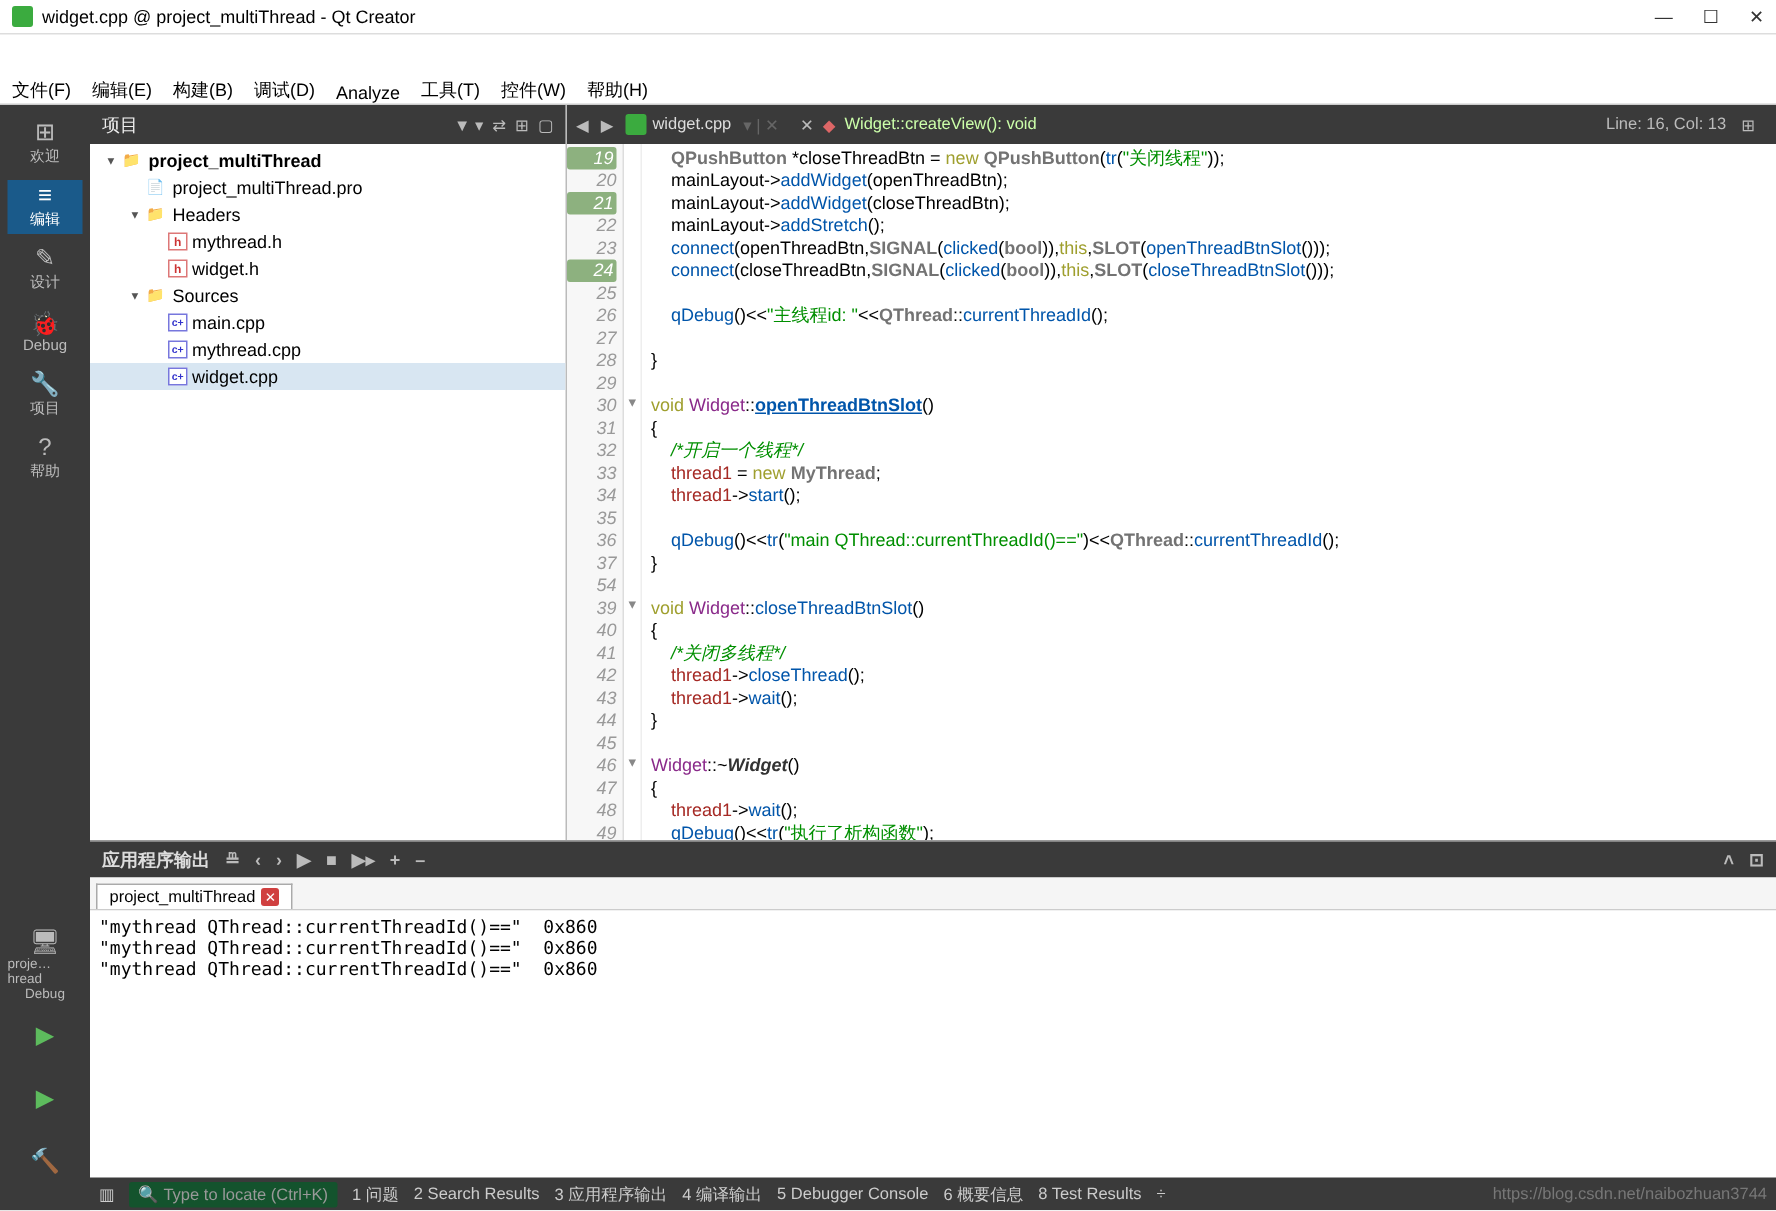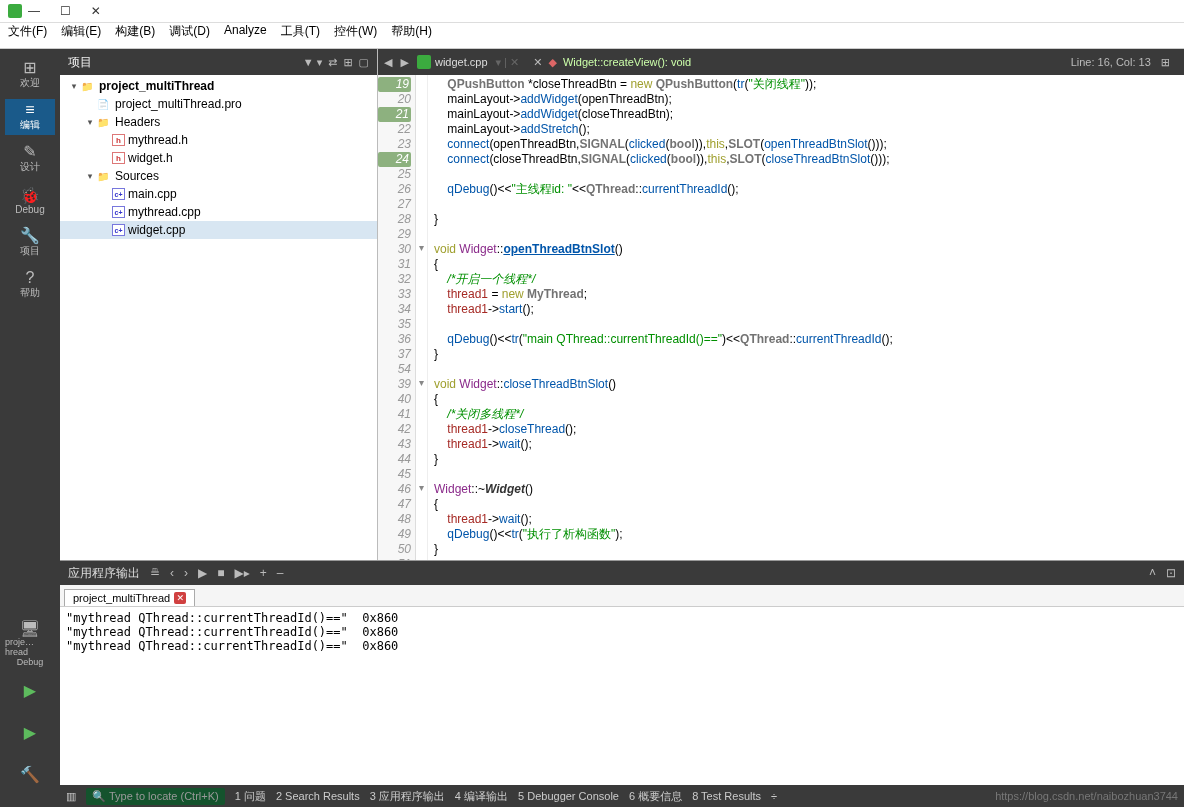--- a/index.html
+++ b/index.html
@@ -2,21 +2,21 @@
 <html><head>
 <meta charset="utf-8">
 <style>
 * { margin: 0; padding: 0; box-sizing: border-box; font-family: 'Segoe UI', Arial, sans-serif; }
 body { width: 1184px; height: 807px; background: #fff; font-size: 12px; overflow: hidden; display: flex; flex-direction: column; }
 .titlebar { height: 23px; background: #fff; display: flex; align-items: center; padding: 0 8px; border-bottom: 1px solid #ddd; }
 .titlebar .icon { width: 14px; height: 14px; background: #3bab3f; border-radius: 2px; margin-right: 6px; }
 .titlebar .title { flex: 1; font-size: 12px; }
 .win-controls { display: flex; gap: 20px; }
 .win-controls span { cursor: pointer; font-size: 12px; color: #333; }
-.menubar { height: 26px; background: #fff; display: flex; align-items: flex-start; padding: 0 8px; gap: 14px; border-bottom: 1px solid #ccc; }
+.menubar { height: 26px; background: #fff; display: flex; align-items: flex-end; padding: 0 8px; gap: 14px; border-bottom: 1px solid #ccc; margin-top: 21px; }
 .menubar span { font-size: 12px; cursor: pointer; }
 .main { flex: 1; display: flex; overflow: hidden; }
 .sidebar { width: 60px; background: #3a3a3a; display: flex; flex-direction: column; align-items: center; padding-top: 8px; color: #bbb; }
 .side-item { width: 50px; height: 36px; display: flex; flex-direction: column; align-items: center; justify-content: center; font-size: 10px; cursor: pointer; margin-bottom: 6px; }
 .side-item.active { background: #1a5a8a; color: #fff; }
 .side-item .glyph { font-size: 16px; line-height: 1; }
 .side-spacer { flex: 1; }
 .side-bottom { width: 100%; display: flex; flex-direction: column; align-items: center; padding-bottom: 8px; }
 .content { flex: 1; display: flex; flex-direction: column; overflow: hidden; }
 .top-panels { flex: 1; display: flex; overflow: hidden; }
@@ -52,40 +52,41 @@
 .code-lines div { height: 15px; }
 .kw { color: #9f9f2e; }
 .type { color: #737373; font-weight: bold; }
 .str { color: #008f00; }
 .fn { color: #0055aa; }
 .comment { color: #008f00; font-style: italic; }
 .classname { color: #8a2a8a; }
 .ital { font-style: italic; color: #333; }
 .redparam { color: #a52924; }
 .output-panel { height: 225px; display: flex; flex-direction: column; border-top: 1px solid #999; }
-.output-header { height: 24px; background: #3a3a3a; color: #ddd; display: flex; align-items: center; padding: 0 8px; font-size: 12px; }
+.output-header { height: 24px; background: #3a3a3a; color: #ddd; display: flex; align-items: center; padding: 0 8px; font-size: 12px; font-weight: bold; }
 .output-header .spacer { flex: 1; }
 .output-header .obtn { margin-left: 10px; color: #bbb; cursor: pointer; }
 .run-green { color: #5dbb5d; }
 .run-red { color: #d44; }
 .output-tabs { height: 22px; display: flex; align-items: flex-end; padding: 0 4px; background: #f5f5f5; border-bottom: 1px solid #ccc; }
 .output-tab { padding: 2px 8px; border: 1px solid #aaa; border-bottom: none; background: #fff; font-size: 11px; display: flex; align-items: center; gap: 4px; }
 .output-tab .x { width: 12px; height: 12px; background: #d04040; color: #fff; font-size: 9px; display: flex; align-items: center; justify-content: center; border-radius: 2px; cursor: pointer; }
 .output-body { flex: 1; background: #fff; font-family: Consolas, monospace; font-size: 12px; padding: 4px 6px; white-space: pre; overflow: auto; }
 .statusbar { height: 22px; background: #3a3a3a; color: #ddd; display: flex; align-items: center; padding: 0 6px; font-size: 11px; }
 .statusbar .sbtn { margin-right: 10px; cursor: pointer; color: #ccc; }
 .statusbar .locate { background: #14532d; padding: 2px 6px; border-radius: 2px; color: #999; margin-right: 10px; }
 .statusbar .watermark { margin-left: auto; color: #777; }
 .gutter .hl { background: #8db17f; color: #fff; border-radius: 2px; padding-right: 2px; }
 </style>
 </head>
 <body>
 
 <div class="titlebar">
   <div class="icon"></div>
+  <div class="title">widget.cpp @ project_multiThread - Qt Creator</div>
   <div class="win-controls">
     <span>—</span>
     <span>☐</span>
     <span>✕</span>
   </div>
 </div>
 
 <div class="menubar">
   <span>文件(F)</span>
   <span>编辑(E)</span>

